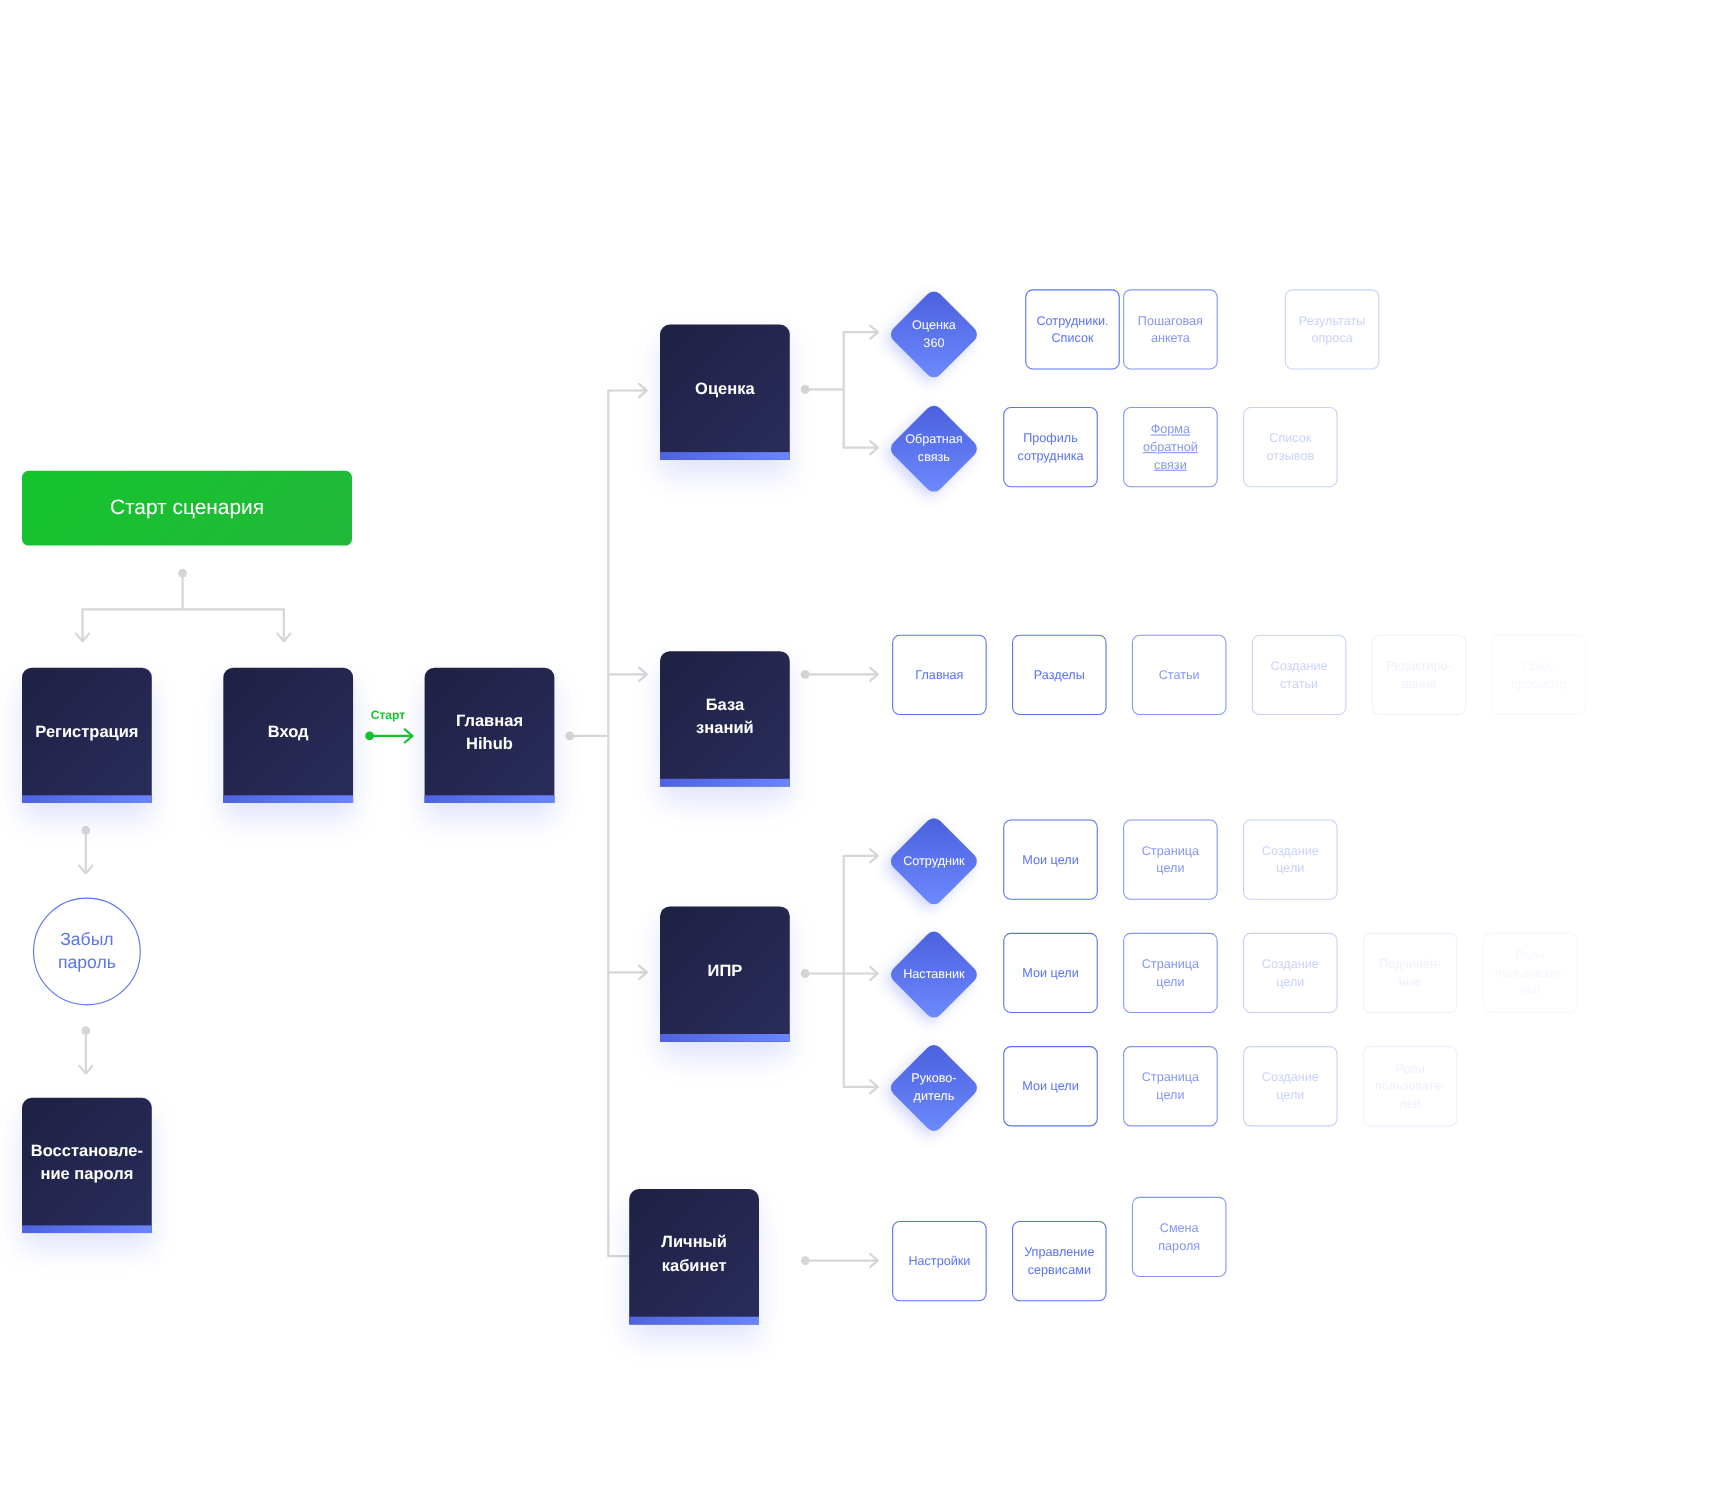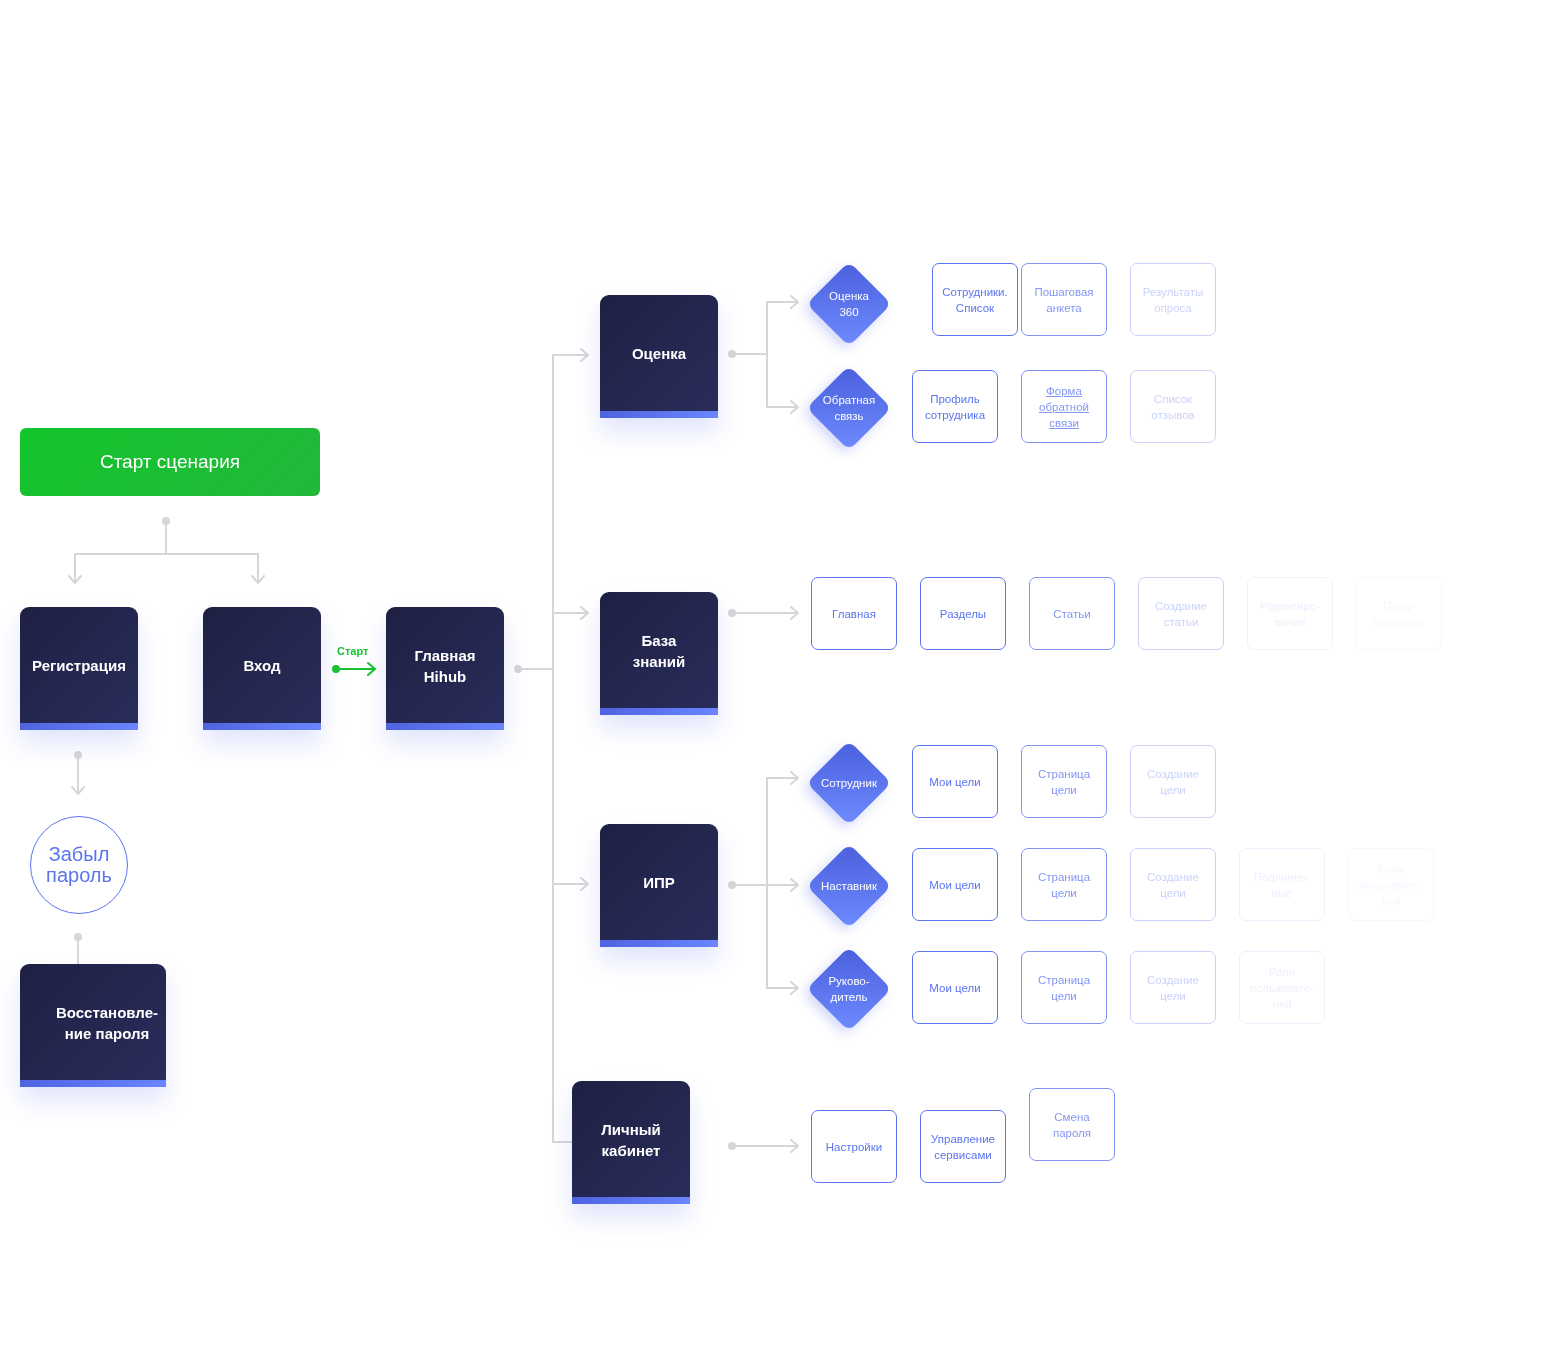--- a/index.html
+++ b/index.html
@@ -11,21 +11,21 @@
            color:#fff; font-size:19px; display:flex; align-items:center; justify-content:center; }
   .node { position:absolute; width:118px; height:123px; border-radius:9px 9px 0 0;
           background:linear-gradient(135deg,#1e2043 0%,#2a2d5b 100%);
           color:#fff; font-size:15px; font-weight:bold; text-align:center;
           display:flex; align-items:center; justify-content:center; line-height:21px;
           box-shadow:0 14px 24px rgba(90,110,240,0.18); }
   .node::after { content:""; position:absolute; left:0; right:0; bottom:0; height:7px;
                  background:linear-gradient(90deg,#4f63e0,#6a85ff); }
   .node span { padding:0 6px 6px; white-space:pre-line; }
   .circle { position:absolute; left:30px; top:816px; width:96px; height:96px; border-radius:50%;
-            border:1px solid #5b74f0; color:#5b74f0; font-size:20px; text-align:center;
+            border:1px solid #5b74f0; color:#5b74f0; font-size:16px; text-align:center;
             display:flex; align-items:center; justify-content:center; line-height:21px; white-space:pre-line; }
   .diamond { position:absolute; width:84px; height:84px; }
   .diamond .shape { position:absolute; left:12px; top:12px; width:60px; height:60px;
                     transform:rotate(45deg); border-radius:8px;
                     background:linear-gradient(135deg,#4a5fdc,#6e8bff);
                     box-shadow:0 6px 12px rgba(80,100,230,0.25); }
   .diamond .lbl { position:absolute; left:0; top:0; width:84px; height:84px; color:#fff;
                   font-size:11.5px; line-height:16px; text-align:center;
                   display:flex; align-items:center; justify-content:center; white-space:pre-line; }
   .box { position:absolute; width:86px; height:73px; border:1.5px solid #5b74f0; border-radius:7px;
@@ -96,21 +96,21 @@
 </div>
 <div class="success">Старт</div>
 <div class="node" style="left:386px;top:607px;">
   <span>Главная
 Hihub</span>
 </div>
 
 <div class="circle">Забыл
 пароль</div>
 
-<div class="node" style="left:20px;top:964px;padding-left:28px;">
+<div class="node" style="left:20px;top:998px;">
   <span>Восстановле-
 ние пароля</span>
 </div>
 
 <div class="node" style="left:600px;top:295px;">
   <span>Оценка</span>
 </div>
 <div class="node" style="left:600px;top:552px;margin-top:40px;">
   <span>База
 знаний</span>
@@ -125,21 +125,21 @@
 
 <div class="diamond" style="left:807px;top:262px;">
   <div class="shape"></div>
   <div class="lbl">Оценка
 360</div>
 </div>
 <div class="box lvl1" style="left:912px;top:263px;margin-left:20px;">Сотрудники.
 Список</div>
 <div class="box lvl2" style="left:1021px;top:263px;">Пошаговая
 анкета</div>
-<div class="box lvl3" style="left:1130px;top:263px;">Результаты
+<div class="box lvl3" style="left:1168px;top:263px;">Результаты
 опроса</div>
 
 <div class="diamond" style="left:807px;top:366px;">
   <div class="shape"></div>
   <div class="lbl">Обратная
 связь</div>
 </div>
 <div class="box lvl1" style="left:912px;top:370px;">Профиль
 сотрудника</div>
 <div class="box lvl2" style="left:1021px;top:370px;text-decoration:underline;">Форма

